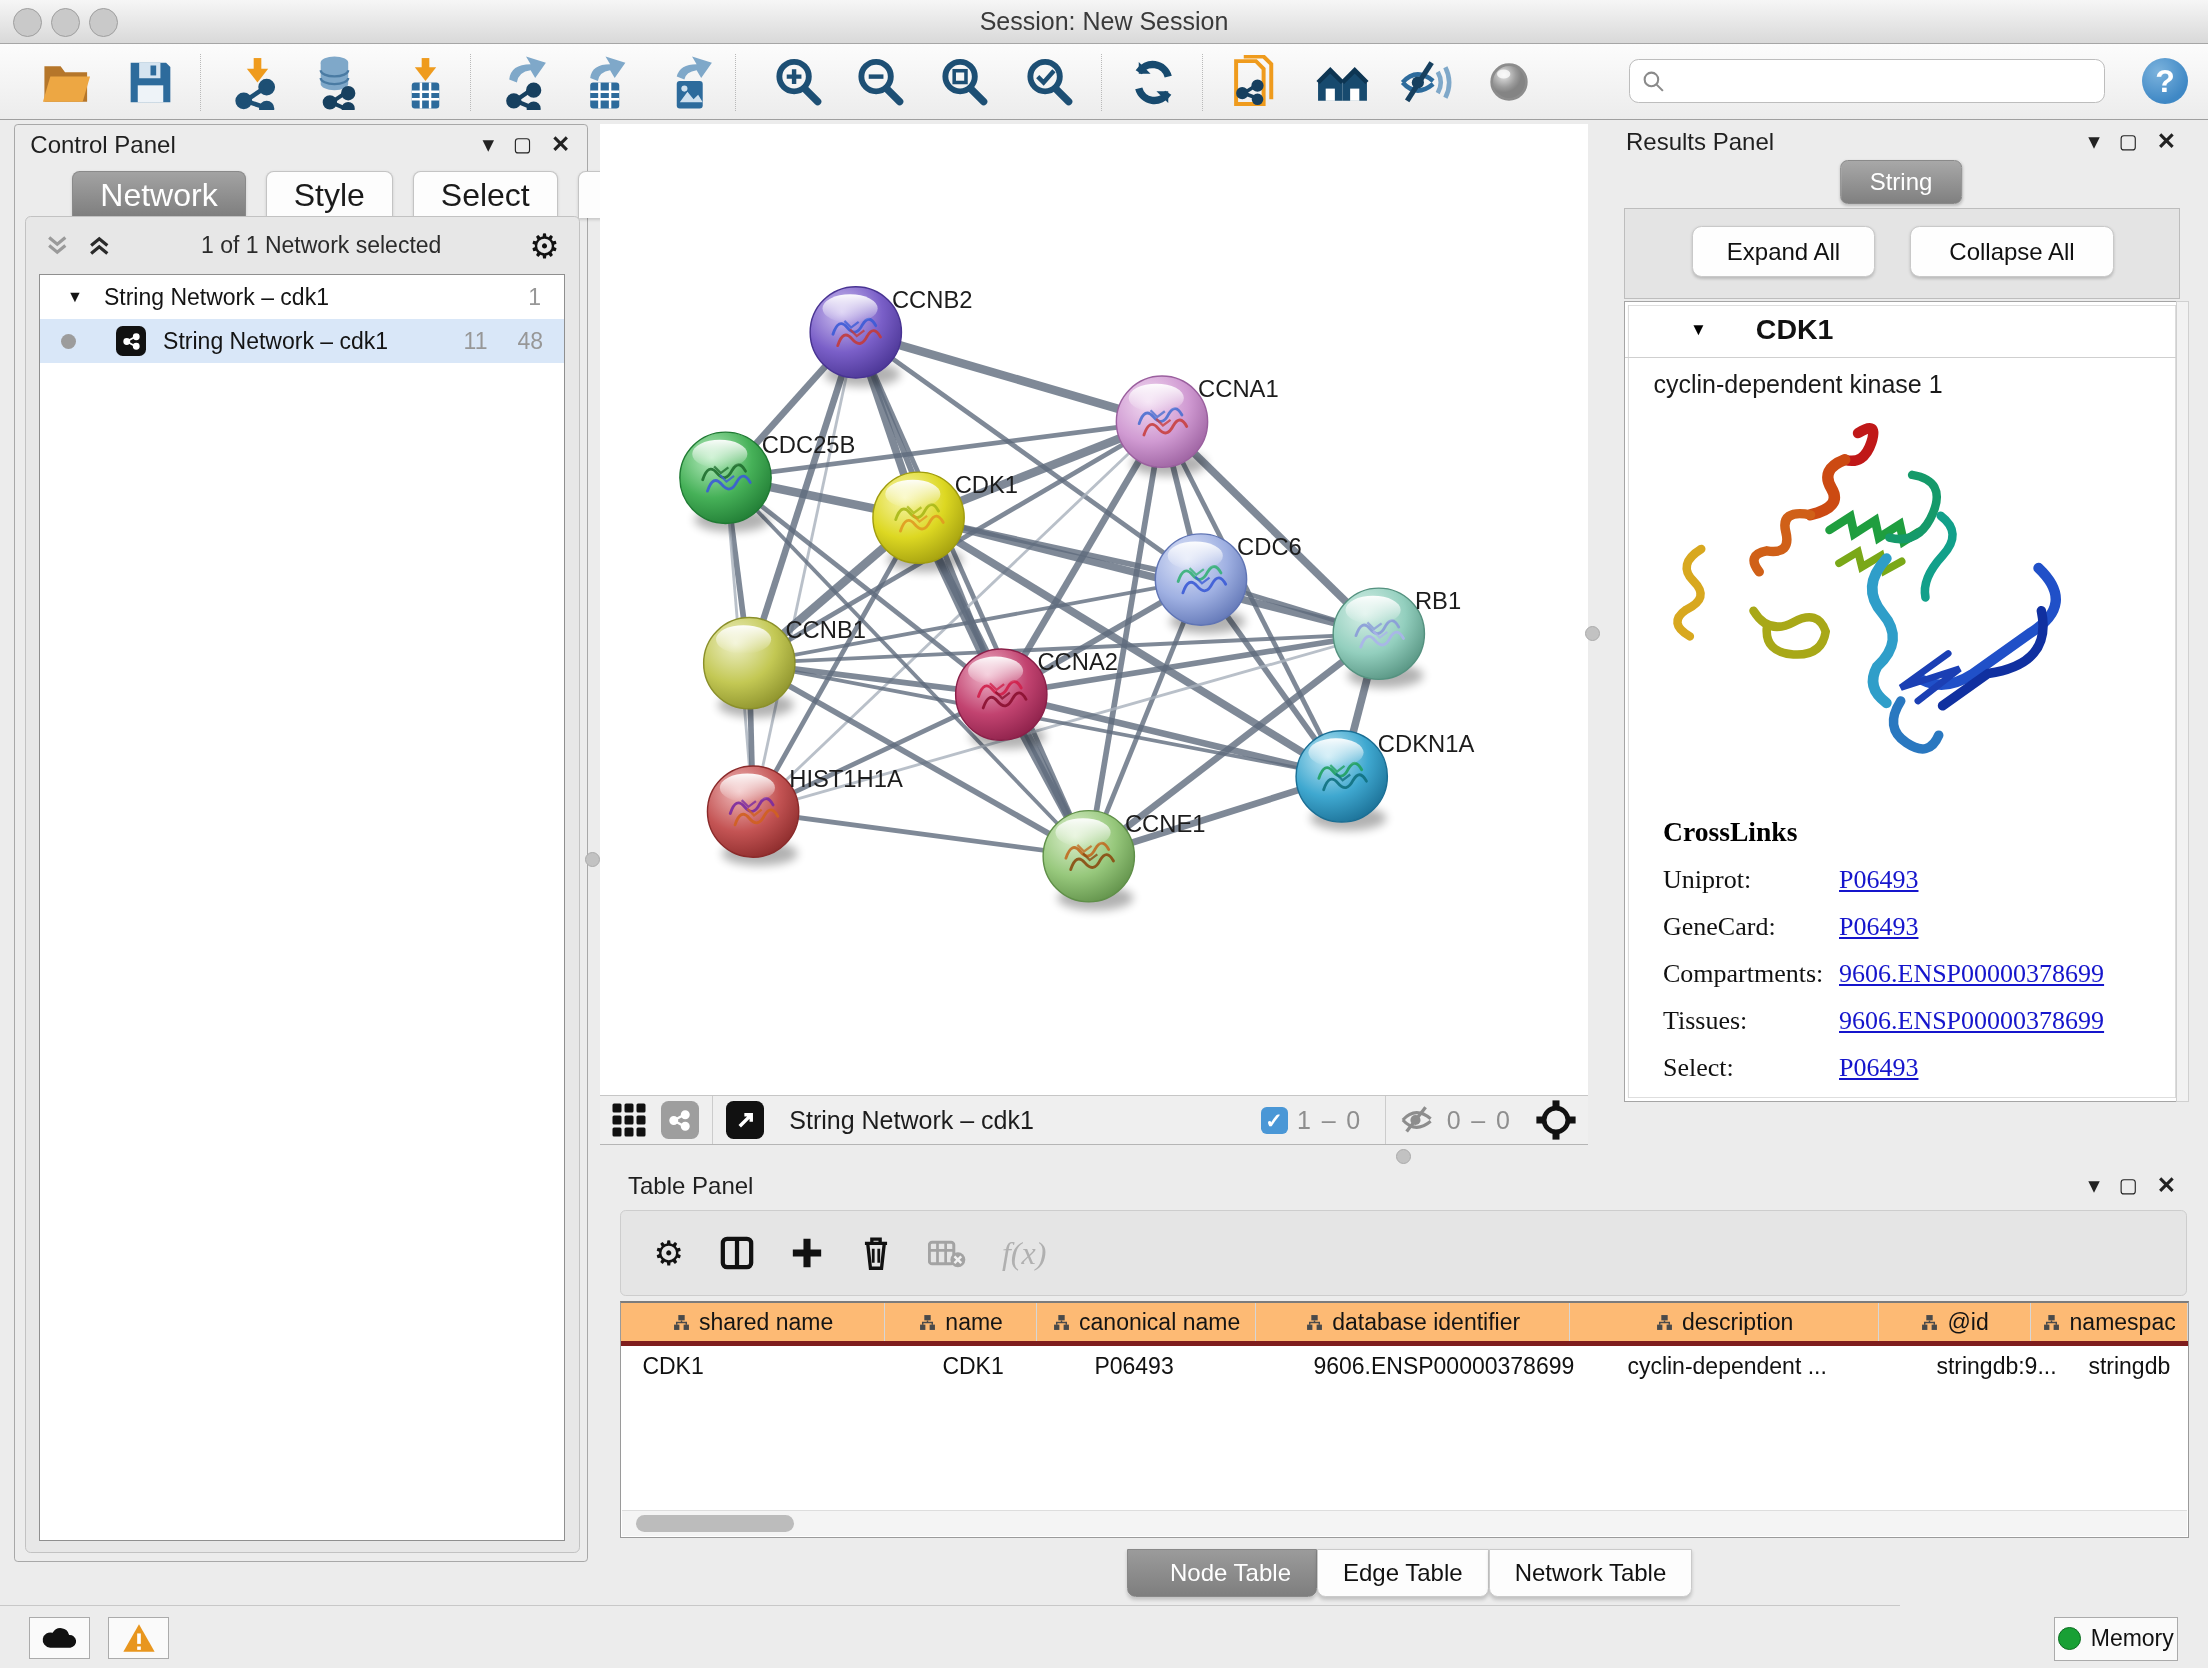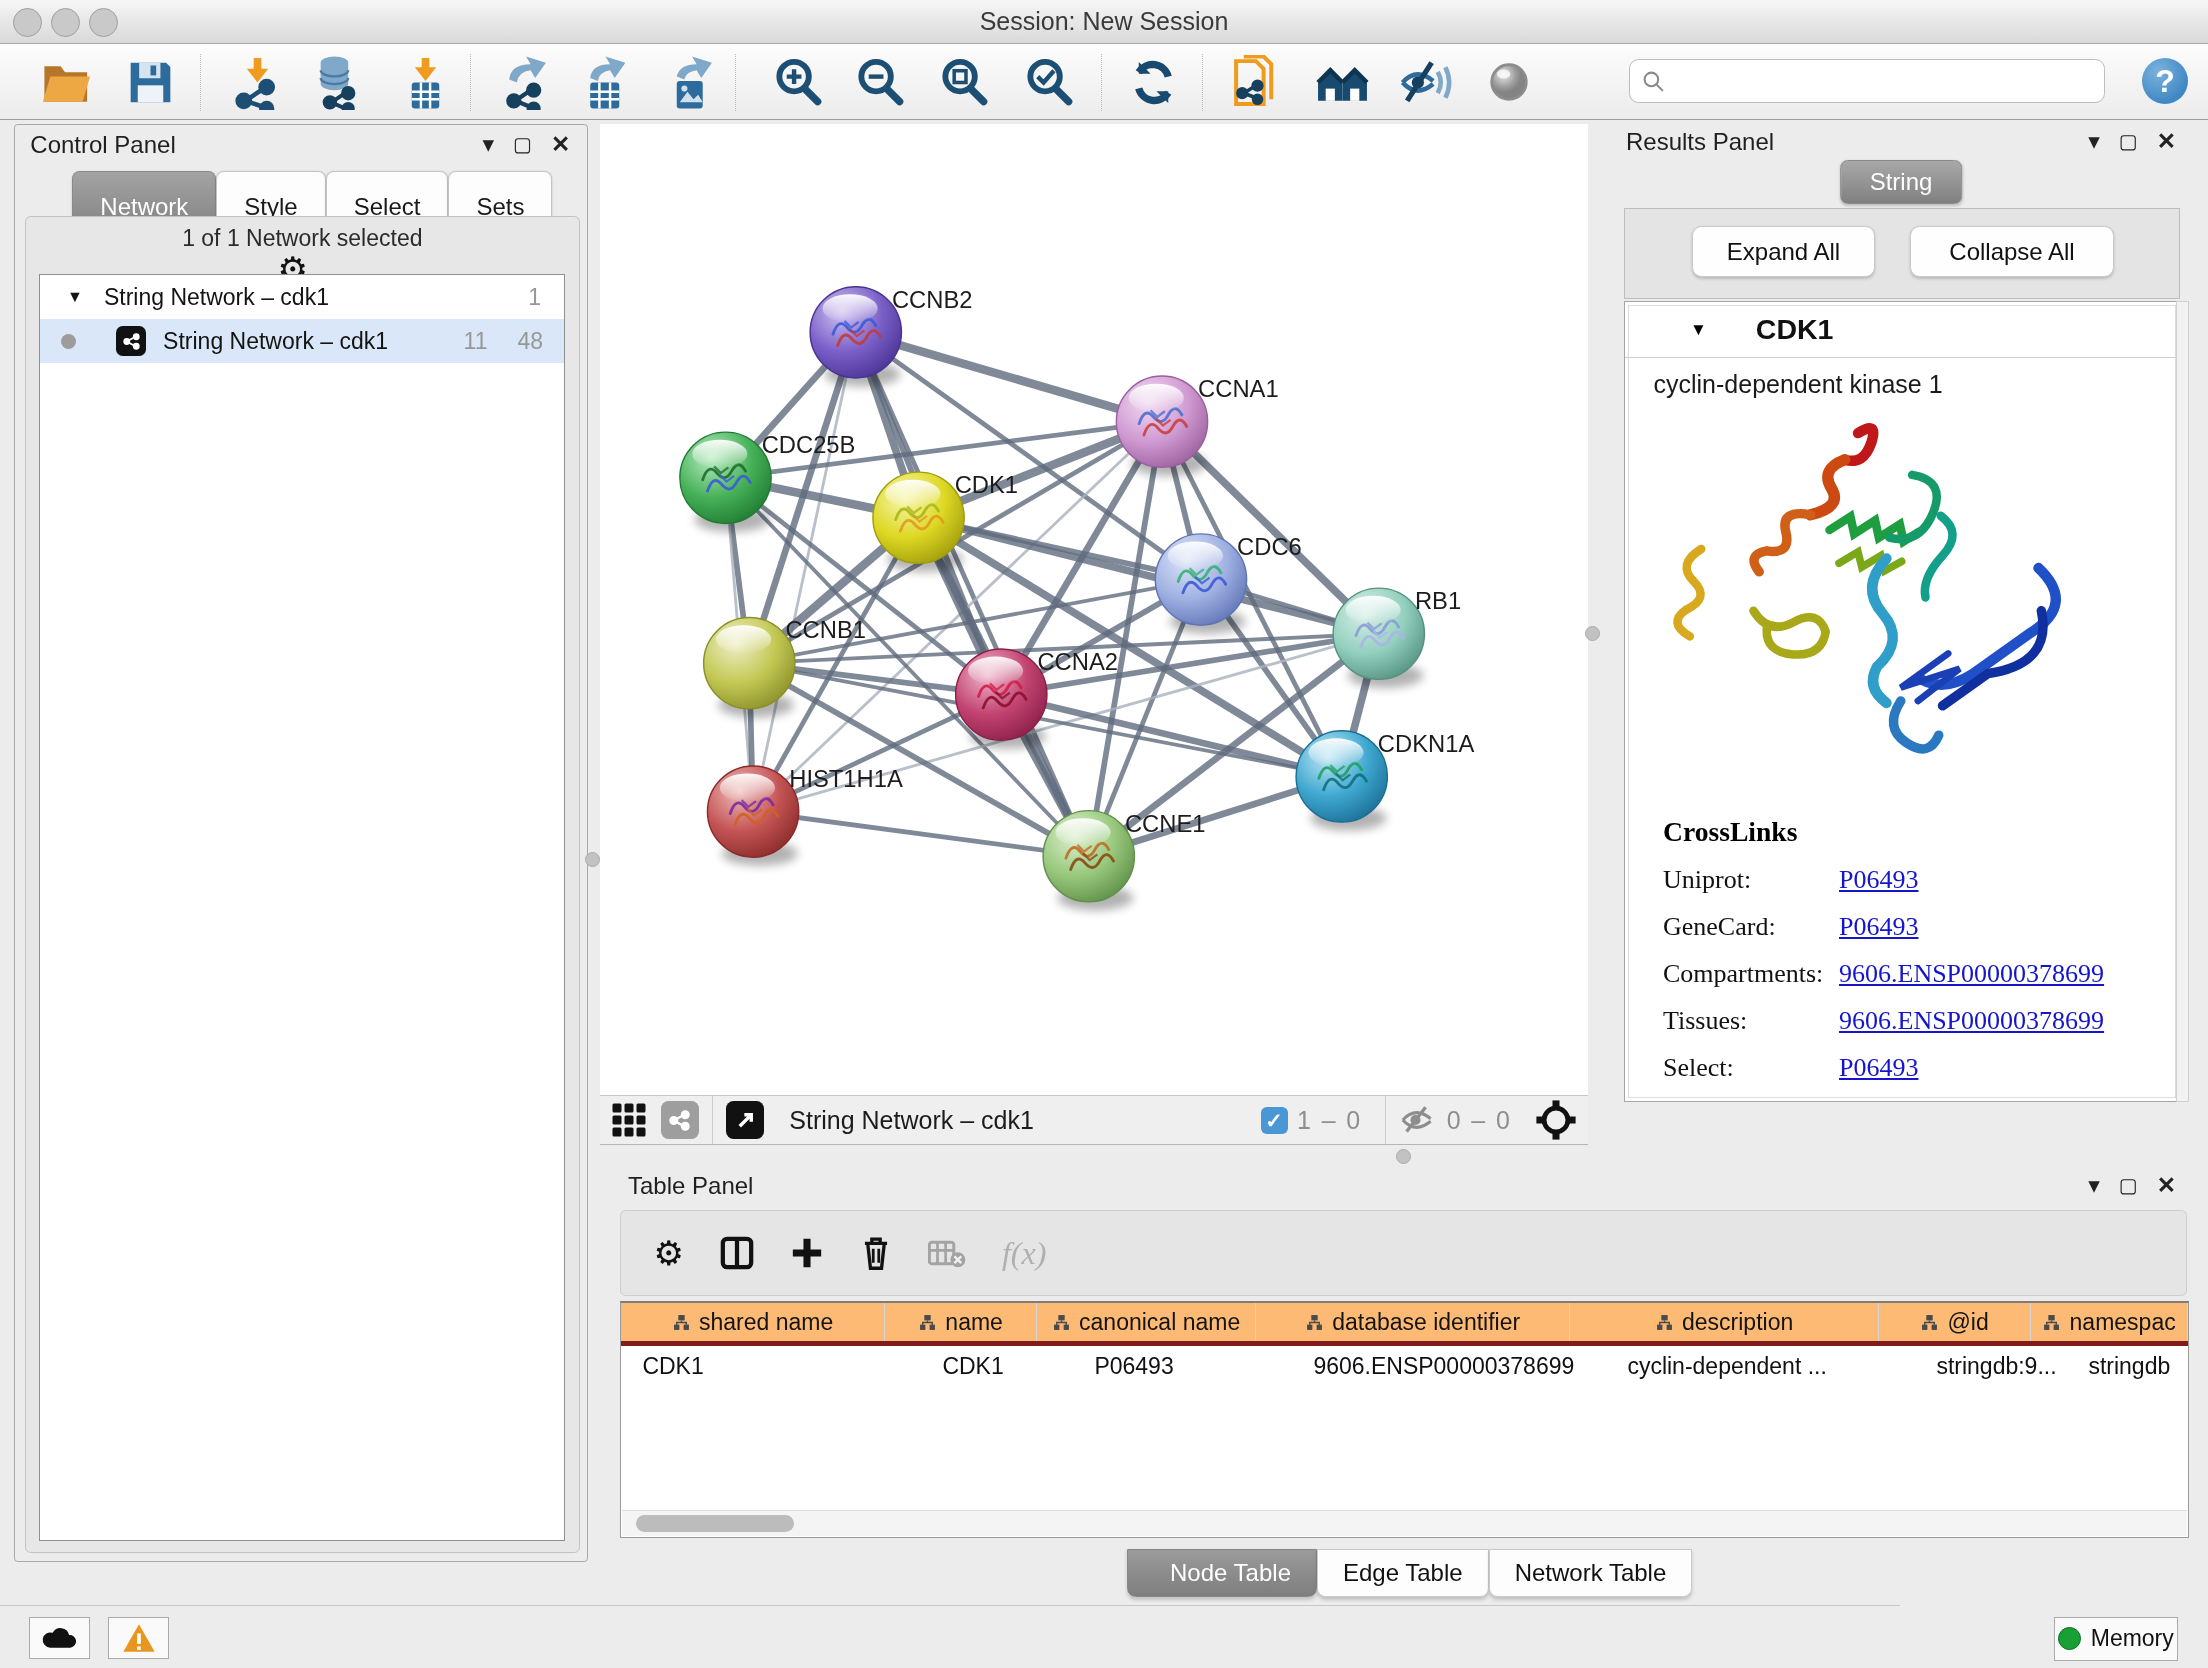--- a/index.html
+++ b/index.html
@@ -23,25 +23,25 @@
     background:radial-gradient(circle at 35% 30%,#7cb3dd,#3f88c5 70%);color:#fff;font-size:32px;font-weight:bold;
     text-align:center;line-height:46px;}
   
   .panel-title{font-size:24px;color:#1f1f1f;}
   .panel-icons{display:flex;gap:19px;align-items:center;color:#222;}
   .pi{font-size:23px;line-height:23px;color:#222;}
   
   #control-panel{left:14.3px;top:124px;width:574px;height:1438px;background:#ececec;
     border:1px solid #a8a8a8;border-radius:3.8px;box-sizing:border-box;}
   #cp-tabs{left:57px;top:46px;height:46px;display:flex;}
-  .tab{height:46px;line-height:46px;padding:12px 27px;font-size:24px;background:#fdfdfd;border:1px solid #c4c4c4;
-    border-bottom:none;border-radius:7.6px 7.6px 0 0;margin-right:0;color:#1a1a1a;box-shadow:0 1.9px 2.9px rgba(0,0,0,.15);}
+  .tab{height:46px;line-height:46px;padding:0 27px;font-size:32px;background:#fdfdfd;border:1px solid #c4c4c4;
+    border-bottom:none;border-radius:7.6px 7.6px 0 0;margin-right:20px;color:#1a1a1a;box-shadow:0 1.9px 2.9px rgba(0,0,0,.15);}
   .tab.sel{background:linear-gradient(#a3a3a3,#7d7d7d);color:#fff;border-color:#8a8a8a;}
   #cp-inner{left:9.5px;top:91px;width:553px;height:1335px;background:#e7e7e7;border:1px solid #c2c2c2;border-radius:5.7px;}
-  #cp-statusrow{left:0;top:7.6px;width:100%;height:42px;display:flex;align-items:center;flex-direction:column;}
+  #cp-statusrow{left:0;top:7.6px;width:100%;height:42px;display:flex;align-items:center;}
   #cp-status{flex:1;text-align:center;font-size:23px;color:#2b2b2b;}
   #net-list{left:13.3px;top:57px;width:524px;height:1265px;background:#fff;border:1px solid #8f8f8f;}
   .tree-row{height:44px;display:flex;align-items:center;font-size:23px;color:#141414;}
   .tree-row.sel{background:#d9e7f8;}
   .cnt{color:#979797;}
   .mini-share{width:30px;height:30px;border-radius:6.7px;background:#111;display:inline-flex;
     align-items:center;justify-content:center;}
   
   #canvas{left:600px;top:124px;width:988px;height:971px;background:#fff;}
   #canvas-bar{left:600px;top:1095px;width:988px;height:48px;background:#efefef;

